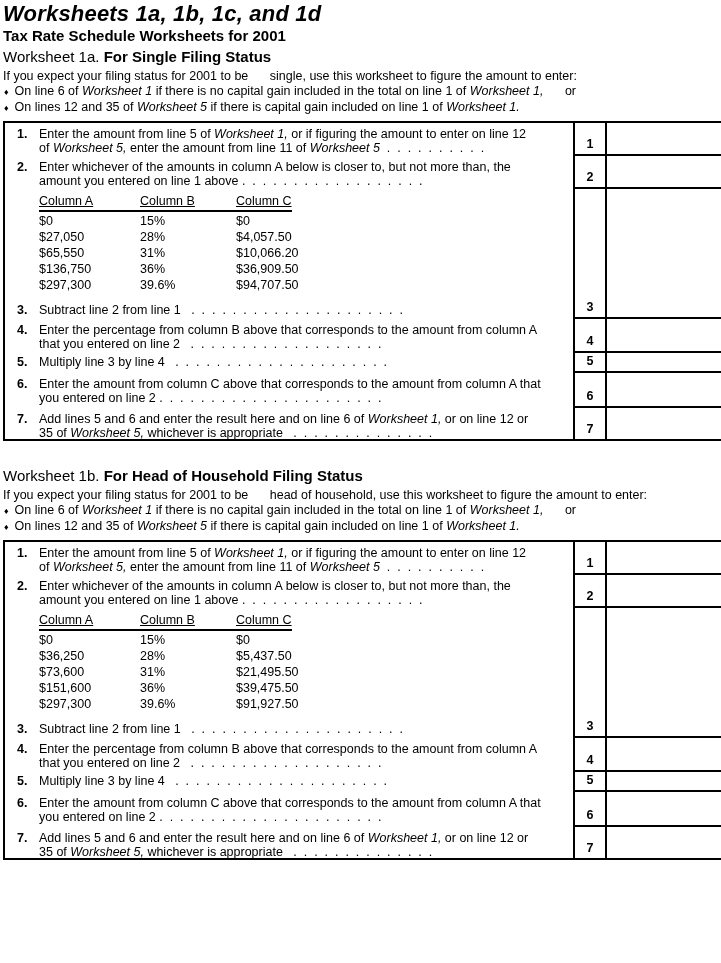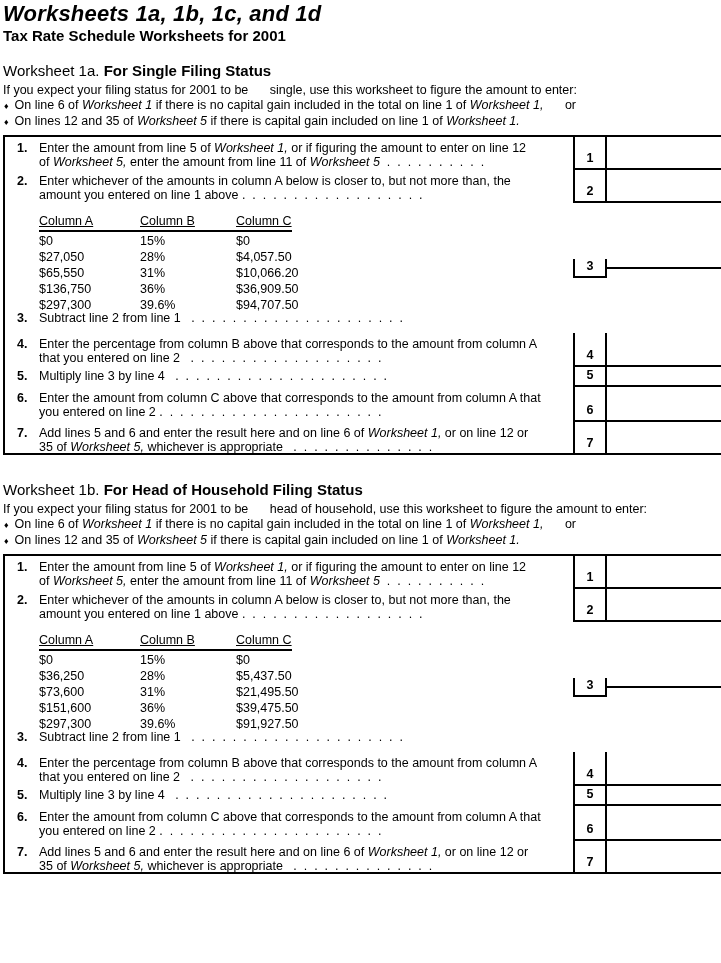--- a/index.html
+++ b/index.html
@@ -3,32 +3,32 @@
 <meta charset="utf-8">
 <style>
   html,body{margin:0;padding:0;}
   body{
     width:721px;height:963px;background:#ffffff;color:#000;
     font-family:"Liberation Sans", sans-serif;
     padding:3px 0 0 3px;box-sizing:border-box;overflow:hidden;
   }
   .doc-title{font-size:22px;font-weight:bold;font-style:italic;letter-spacing:.2px;line-height:21px;}
   .doc-subtitle{font-size:15px;font-weight:bold;margin-top:3px;line-height:17px;}
-  .ws-heading{font-size:15px;margin-top:18px;line-height:17px;}
+  .ws-heading{font-size:15px;margin-top:4px;line-height:17px;}
   .ws-heading .hb{font-weight:bold;}
   .ws2 .ws-heading{margin-top:26px;}
   .intro{font-size:12.5px;margin-top:4px;line-height:14px;}
   .bullet{font-size:12.5px;margin-top:1px;line-height:14px;display:flex;}
   .bullet .glyph{font-size:9px;margin:1px 6px 0 1px;flex:none;}
   .seg-b{font-weight:normal;margin-left:18px;}
   .seg-i{font-style:italic;}
   .seg-l{}
   .ws-table{width:716px;border:2px solid #000;margin-top:6px;}
   .row{display:flex;box-sizing:border-box;}
-  .r1{height:33px;} .r2{height:33px;} .r3{height:130px;align-items:center;}
+  .r1{height:33px;} .r2{height:33px;} .r3{height:130px;}
   .r4{height:34px;} .r5{height:20px;} .r6{height:35px;} .r7{height:31px;}
   .main{flex:1;padding:5px 6px 0 12px;box-sizing:border-box;min-width:0;}
   .r3 .main{display:flex;flex-direction:column;padding-top:0;}
   .r5 .main{padding-top:3px;}
   .numcol{
     width:34px;flex:none;border-left:2px solid #000;border-right:2px solid #000;
     display:flex;align-items:flex-end;justify-content:center;
     font-weight:bold;font-size:12.5px;padding-bottom:3px;box-sizing:border-box;
   }
   .entrycol{width:114px;flex:none;box-sizing:border-box;background:#fff;}

